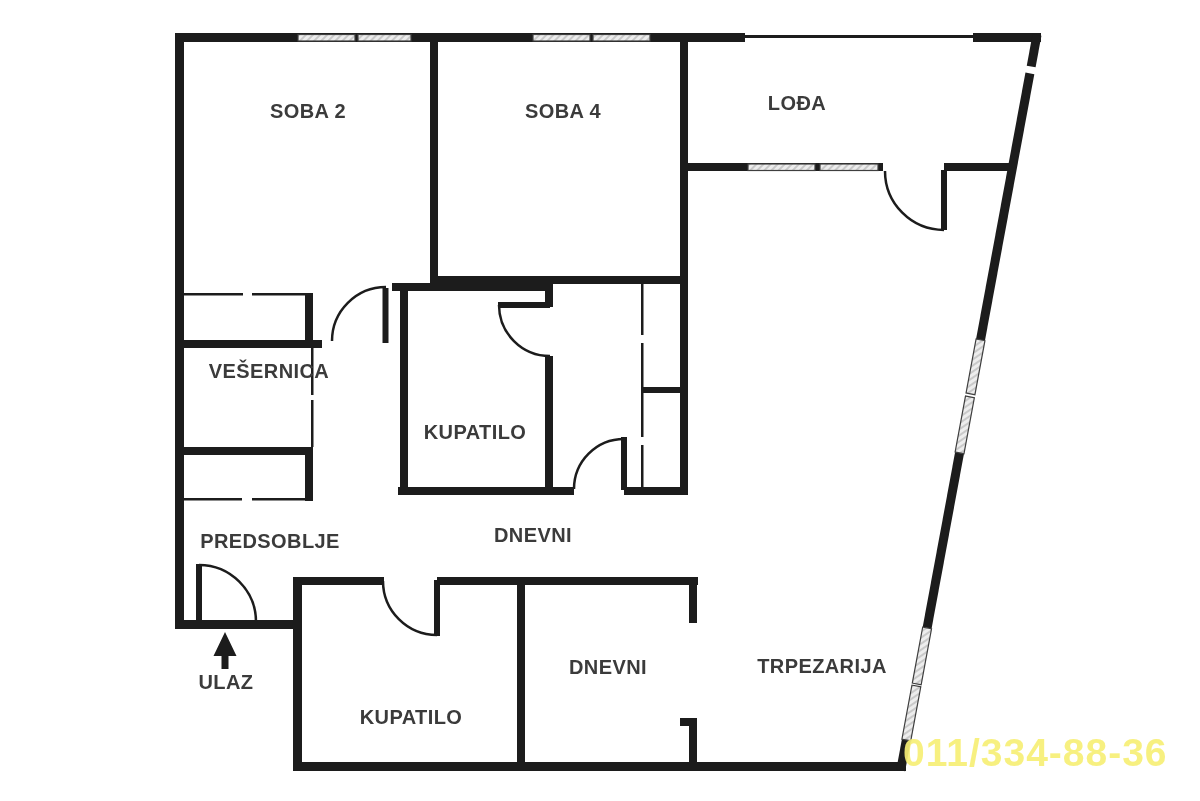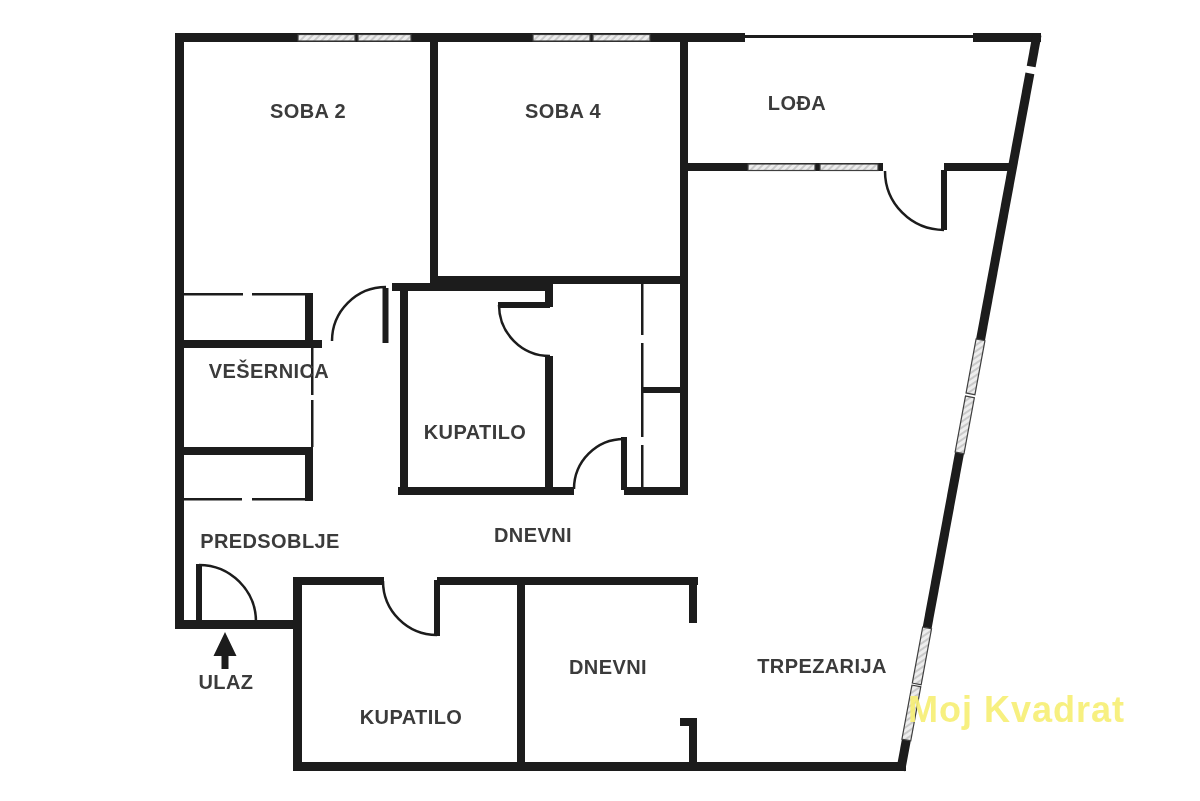--- a/index.html
+++ b/index.html
@@ -143,15 +143,15 @@
   <div class="room-label" style="left:737px;top:92px;width:120px;">LOĐA</div>
   <div class="room-label" style="left:178px;top:360px;width:138px;margin-left:22px;">VEŠERNICA</div>
   <div class="room-label" style="left:400px;top:421px;width:150px;">KUPATILO</div>
   <div class="room-label" style="left:184px;top:530px;width:140px;padding-left:16px;">PREDSOBLJE</div>
   <div class="room-label" style="left:463px;top:524px;width:140px;">DNEVNI</div>
   <div class="room-label" style="left:186px;top:671px;width:80px;text-align:center;">ULAZ</div>
   <div class="room-label" style="left:336px;top:706px;width:150px;">KUPATILO</div>
   <div class="room-label" style="left:538px;top:656px;width:140px;">DNEVNI</div>
   <div class="room-label" style="left:752px;top:655px;width:140px;">TRPEZARIJA</div>
 
-  <div id="wm1" class="watermark">Moj Kvadrat</div>
+  <div id="wm2" class="watermark">011/334-88-36</div>
 
 </div>
 
 </body></html>

